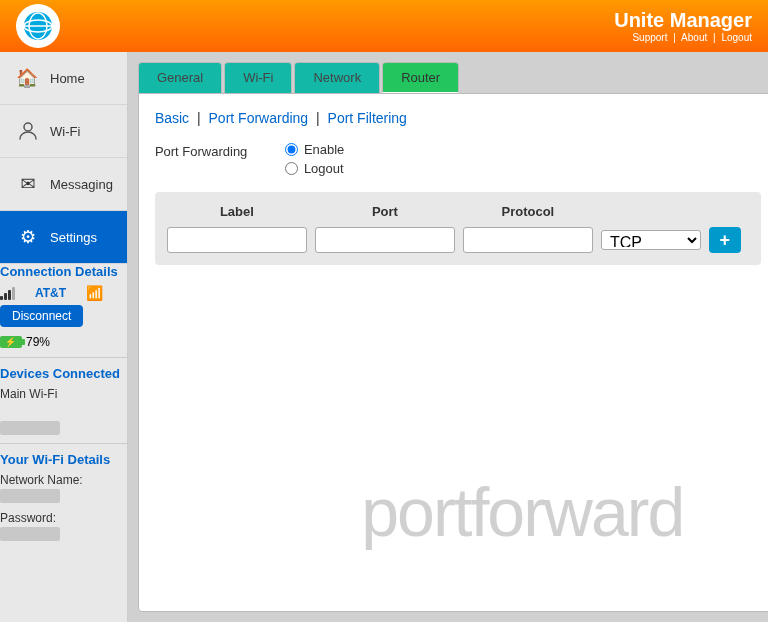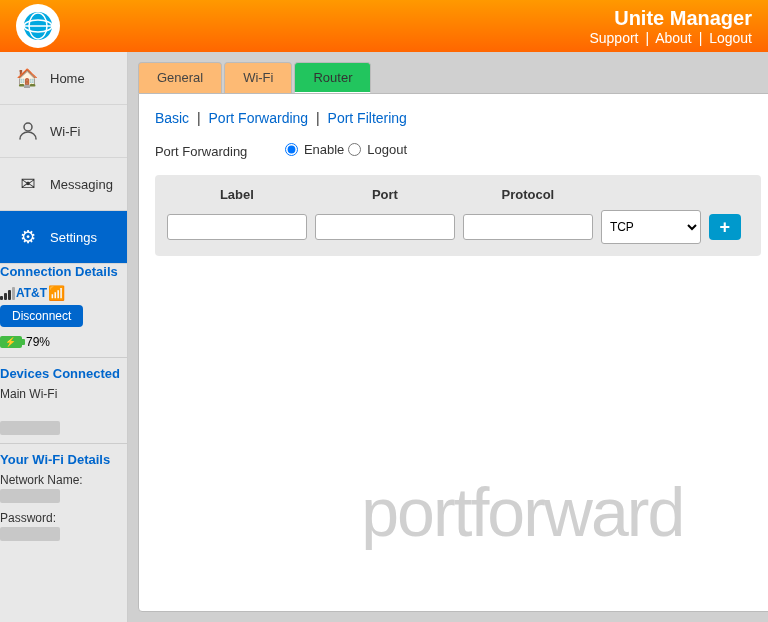--- a/index.html
+++ b/index.html
@@ -30,23 +30,22 @@
       text-align: right;
       color: white;
     }
     .header-title {
       font-size: 20px;
       font-weight: bold;
       color: white;
       text-align: right;
     }
     .header-nav {
-      font-size: 14px;
-      color: white;
-      text-align: center;
+      font-size: 10px;
+      color: white;
     }
     .header-nav span { margin: 0 3px; }
     .header-nav a { color: white; text-decoration: none; cursor: pointer; }
 
     
     .layout { display: flex; height: 570px; }
 
     
     .sidebar {
       width: 175px;
@@ -83,21 +82,21 @@
     }
     .sidebar-section-title {
       color: #0066cc;
       font-weight: bold;
       font-size: 13px;
       margin-bottom: 6px;
     }
     .signal-row {
       display: flex;
       align-items: center;
-      gap: 1px;
+      gap: 20px;
       margin-bottom: 4px;
       font-size: 12px;
     }
     .disconnect-btn {
       background: #0066cc;
       color: white;
       border: none;
       border-radius: 4px;
       padding: 4px 12px;
       cursor: pointer;
@@ -151,21 +150,21 @@
       flex-direction: column;
     }
 
     
     .tabs {
       display: flex;
       margin-bottom: 0;
     }
     .tab {
       padding: 7px 18px;
-      background: #fdba74;
+      background: #14b8a6;
       border: 1px solid #bbb;
       border-bottom: none;
       cursor: pointer;
       font-size: 13px;
       color: #444;
       border-radius: 4px 4px 0 0;
       margin-right: 2px;
     }
     .tab.active {
       background: #22c55e;
@@ -203,21 +202,21 @@
       display: flex;
       align-items: flex-start;
       margin-bottom: 16px;
     }
     .pf-label {
       min-width: 130px;
       font-size: 13px;
       color: #333;
       padding-top: 2px;
     }
-    .pf-options { display: flex; flex-direction: row; gap: 4px; }
+    .pf-options { display: flex; flex-direction: column; gap: 4px; }
     .radio-row { display: flex; align-items: center; gap: 6px; font-size: 13px; color: #333; }
     .radio-row input[type=radio] { margin: 0; }
 
     
     .pf-table {
       background: #e8e8e8;
       border-radius: 4px;
       padding: 12px;
     }
     .pf-table-header {
@@ -240,25 +239,25 @@
       width: 100%;
       height: 26px;
       border: 1px solid #aaa;
       border-radius: 3px;
       padding: 2px 6px;
       font-size: 12px;
       background: white;
     }
     .pf-select {
       width: 100%;
-      height: 34px;
+      height: 20px;
       border: 1px solid #aaa;
       border-radius: 3px;
       padding: 2px 4px;
-      font-size: 12px;
+      font-size: 16px;
       background: white;
     }
     .pf-add-btn {
       background: #0099cc;
       color: white;
       border: none;
       border-radius: 4px;
       width: 32px;
       height: 26px;
       font-size: 18px;
@@ -393,20 +392,23 @@
   </div>
 
   <div class="main">
 
     <div class="tabs">
       <div class="tab">
         <span>General</span>
       </div>
       <div class="tab">
         <span>Wi-Fi</span>
+      </div>
+      <div class="tab">
+        <span>Network</span>
       </div>
       <div class="tab active">
         <span>Router</span>
       </div>
     </div>
 
     <div class="content-panel">
 
       <div class="sub-nav">
         <a>Basic</a>

